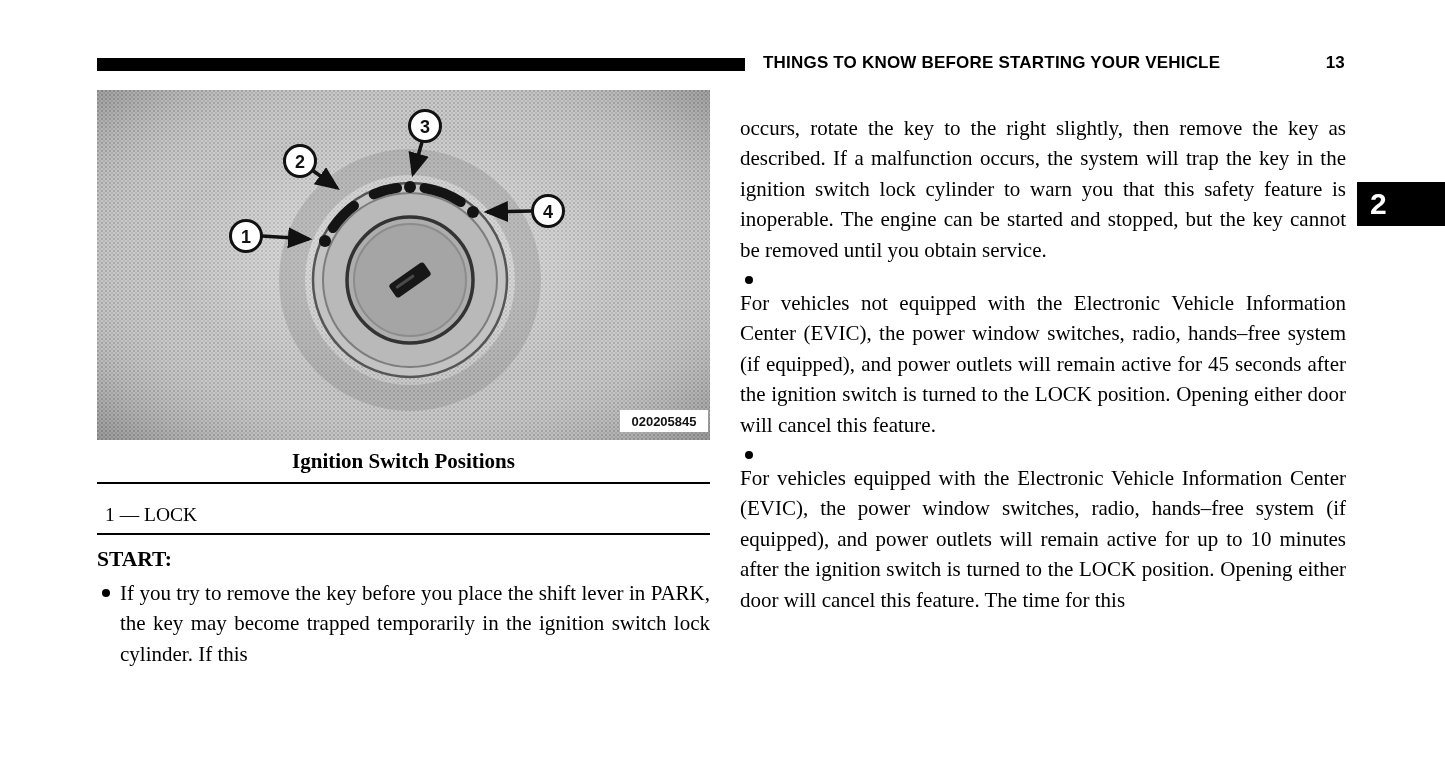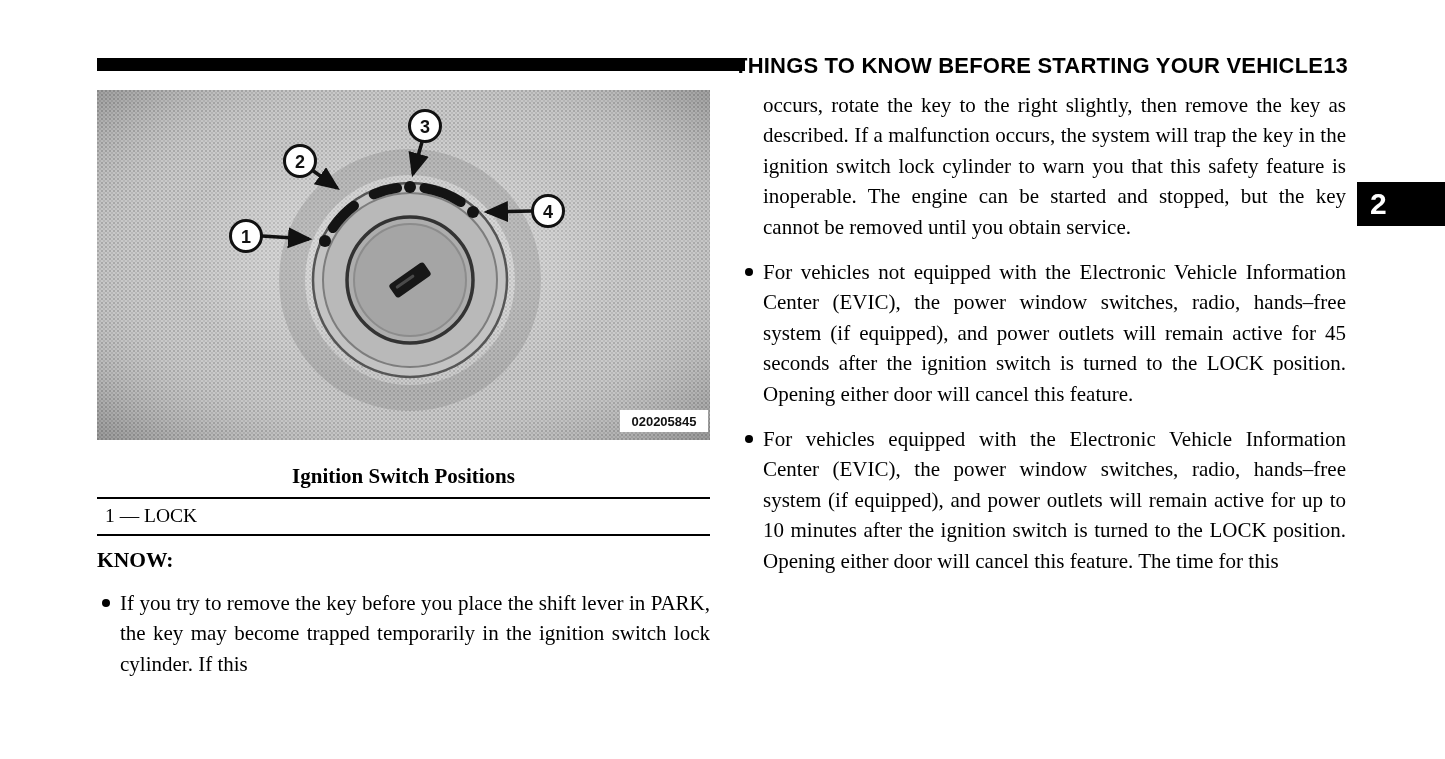--- a/index.html
+++ b/index.html
@@ -13,27 +13,28 @@
 
   
   .header-bar {
     position: absolute;
     left: 97px; top: 58px;
     width: 648px; height: 13px;
     background: #000;
   }
   .header-text {
     position: absolute;
-    left: 734px; top: 53px;
+    left: 763px; top: 53px;
     width: 582px;
     display: flex;
+    justify-content: space-between;
     align-items: baseline;
     font-family: "Liberation Sans", sans-serif;
     font-weight: bold;
-    font-size: 22px;
+    font-size: 17px;
     letter-spacing: 0.2px;
     white-space: nowrap;
   }
 
   
   .chapter-tab {
     position: absolute;
     left: 1357px; top: 182px;
     width: 88px; height: 44px;
     background: #000;
@@ -52,46 +53,46 @@
     width: 613px;
   }
   .figure-box {
     width: 613px; height: 350px;
     position: relative;
     overflow: hidden;
   }
   .figure-box svg { display: block; }
 
   .figure-caption {
-    margin-top: 24px;
+    margin-top: 9px;
     text-align: center;
     font-weight: bold;
     font-size: 21px;
   }
   .legend {
     margin-top: 8px;
     border-top: 2px solid #000;
     border-bottom: 2px solid #000;
-    padding: 5px 0 7px 8px;
+    padding: 19px 0 7px 8px;
     display: flex;
     font-size: 19.5px;
     line-height: 23px;
     justify-content: space-between;
   }
   .legend-col-1 { width: 338px; }
   .legend-col-2 { flex: 1; }
   .legend-item { white-space: nowrap; }
 
   .note-label {
     margin-top: 12px;
     font-weight: bold;
     font-size: 21.5px;
   }
   .note-bullet {
-    margin-top: 15px;
+    margin-top: 6px;
     display: flex;
   }
 
   
   .marker-cell {
     width: 23px;
     flex: 0 0 23px;
     position: relative;
   }
   .bullet-dot::before {
@@ -108,22 +109,22 @@
     line-height: 30.4px;
     text-align: justify;
   }
 
   
   .right-col {
     position: absolute;
     left: 740px; top: 90px;
     width: 606px;
   }
-  .row { display: flex; }
-  .row + .row { margin-top: 15px; }
+  .row { display: flex; flex-direction: column; }
+  .row + .row { }
 </style>
 </head>
 <body>
 
 <div class="header-bar"></div>
 <div class="header-text">
   <span>THINGS TO KNOW BEFORE STARTING YOUR VEHICLE</span>
   <span>13</span>
 </div>
 
@@ -202,21 +203,21 @@
   <div class="figure-caption">Ignition Switch Positions</div>
 
   <div class="legend">
     <div class="legend-col-1">
       <div class="legend-item">1 — LOCK</div>
     </div>
     <div class="legend-col-2">
     </div>
   </div>
 
-  <div class="note-label">KNOW:</div>
+  <div class="note-label">START:</div>
   <div class="note-bullet">
     <span class="marker-cell bullet-dot"></span>
     <div class="para-text">If you try to remove the key before you place the shift lever in PARK, the key may become trapped temporarily in the ignition switch lock cylinder. If this</div>
   </div>
 </div>
 
 <div class="right-col">
 
   <div class="row">
     <span class="marker-cell"></span>

